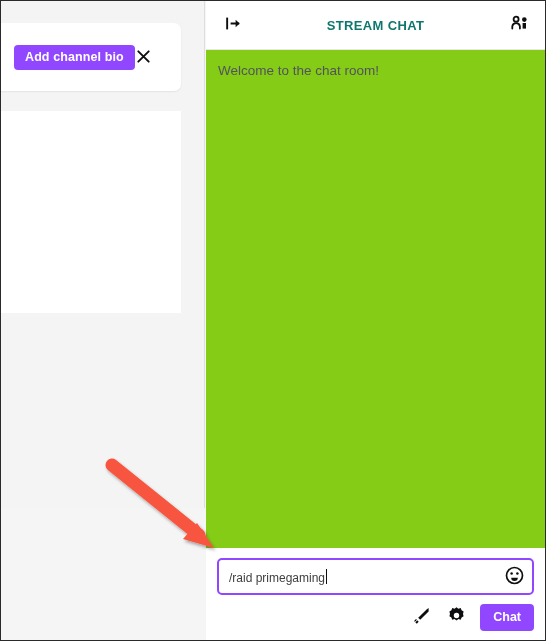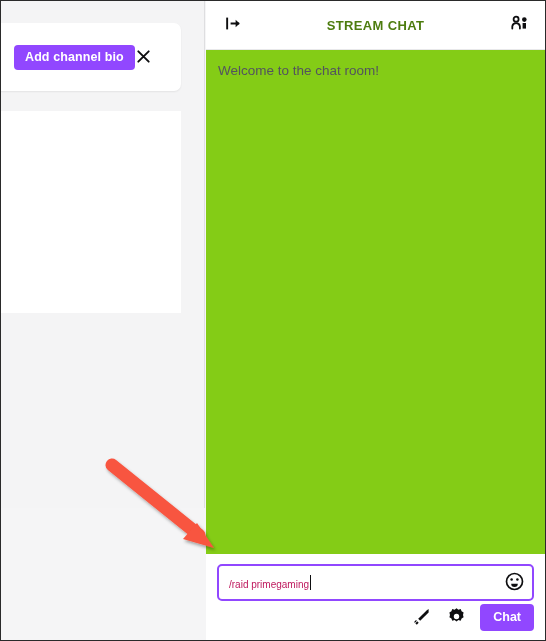--- a/index.html
+++ b/index.html
@@ -134,21 +134,21 @@
     padding: 0;
   }
 
   #chat-title {
     flex: 1;
     text-align: center;
     font-family: "Liberation Sans", sans-serif;
     font-size: 13px;
     font-weight: bold;
     letter-spacing: 0.35px;
-    color: #4d7c0f;
+    color: #0f766e;
   }
 
   #community-button {
     position: absolute;
     right: 10px;
     top: 50%;
     transform: translateY(-50%);
     width: 30px;
     height: 30px;
     display: flex;
@@ -187,22 +187,22 @@
     border: 2px solid #9147ff;
     border-radius: 5px;
     background: #ffffff;
     box-sizing: border-box;
     display: flex;
     align-items: center;
   }
 
   #chat-input-text {
     font-family: "Liberation Sans", sans-serif;
-    font-size: 10px;
-    color: #be185d;
+    font-size: 12px;
+    color: #404040;
     padding-left: 10px;
     white-space: nowrap;
     overflow: hidden;
   }
 
   #text-caret {
     display: inline-block;
     width: 1px;
     height: 15px;
     background: #0e0e10;
@@ -220,23 +220,22 @@
     display: flex;
     align-items: center;
     justify-content: center;
     background: transparent;
     border: none;
     cursor: pointer;
     padding: 0;
   }
 
   #composer-actions {
-    margin-top: 3px;
-    display: flex;
-    align-items: center;
+    margin-top: 9px;
+    display: flex;
     justify-content: flex-end;
     gap: 9px;
   }
 
   .composer-icon-button {
     width: 26px;
     height: 26px;
     display: flex;
     align-items: center;
     justify-content: center;

